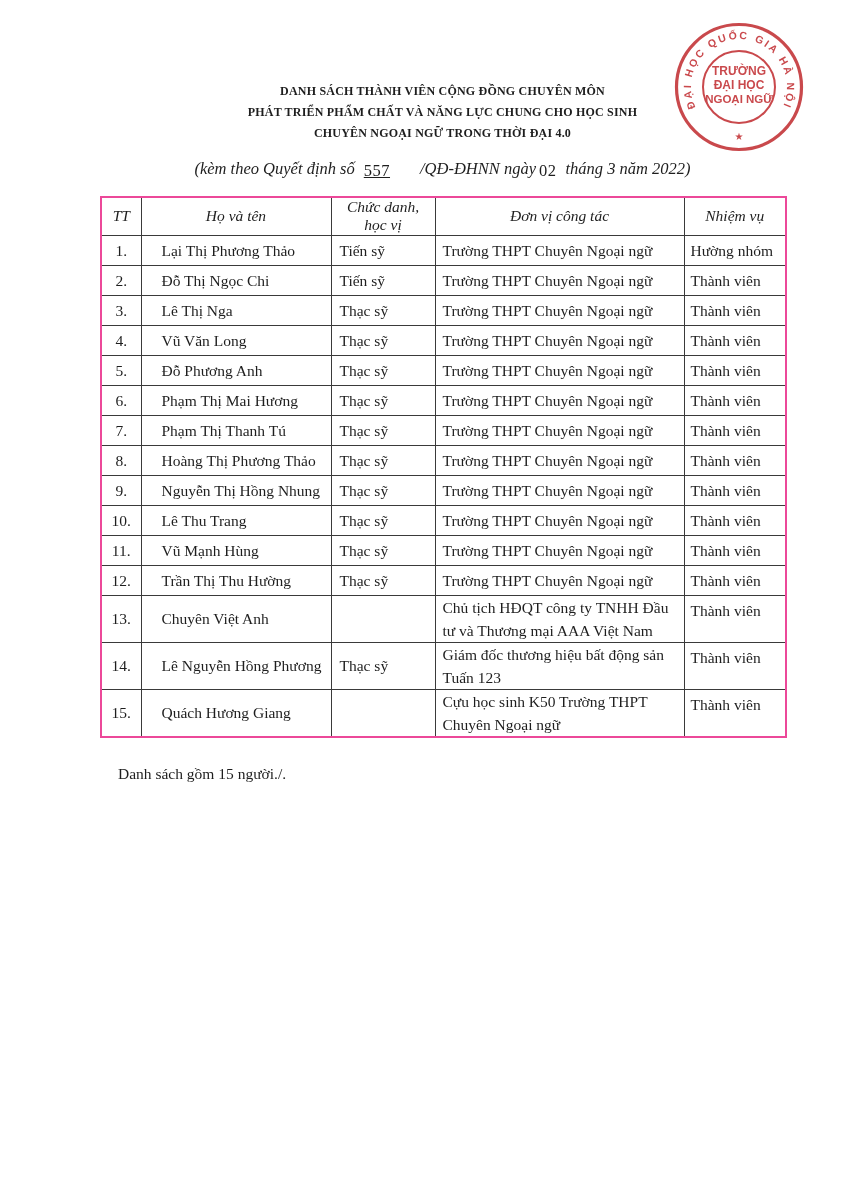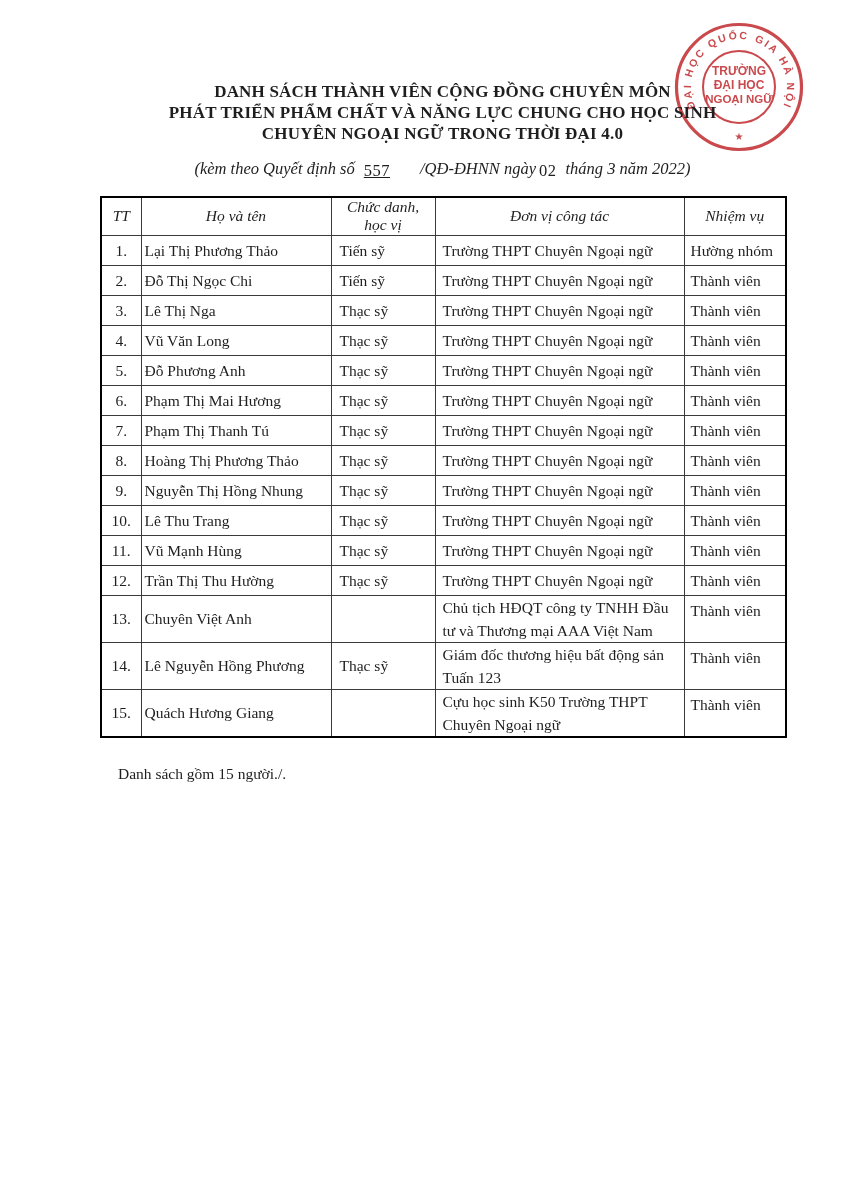--- a/index.html
+++ b/index.html
@@ -7,44 +7,44 @@
   .page {
     position:relative;
     width:843px; height:1192px;
     background:#ffffff;
     font-family:"Liberation Serif", serif;
     color:#1e1e1e;
     overflow:hidden;
   }
   .content { position:absolute; left:100px; top:81px; width:685px; }
 
-  .title { text-align:center; font-weight:bold; font-size:17px; line-height:21px; letter-spacing:.2px; }
+  .title { text-align:center; font-weight:bold; font-size:12px; line-height:21px; letter-spacing:.2px; }
 
   .subtitle {
     text-align:center; font-style:italic; font-size:16.5px;
     margin-top:15px; white-space:nowrap;
   }
   .fill-num { font-style:normal; position:relative; top:2px; letter-spacing:.5px; }
   .fill-num.num { margin:0 30px 0 9px;text-decoration:underline; }
   .fill-num.day { margin:0 9px 0 3px; }
 
   table.members {
     border-collapse:collapse; table-layout:fixed;
     width:685px; margin-top:17px;
-    border:2px solid #000000;
+    border:2px solid #ec4899;
   }
   th, td { border:1.5px solid #3a3a3a; overflow:hidden; }
   th {
     font-style:italic; font-weight:normal; font-size:15.5px;
     text-align:center; vertical-align:middle;
     height:38px; line-height:18px; white-space:pre-line;
   }
   td { font-size:15.5px; height:30px; vertical-align:middle; padding:0; line-height:19px; }
   .c-tt   { text-align:center; }
-  .c-name { padding-left:3px; }
+  .c-name { padding-left:20px; }
   .c-degree { padding-left:8px; }
   .c-unit { padding-left:7px; padding-right:4px; line-height:23px; }
   .c-role { padding-left:6px; }
   tr.tall td { height:47px; }
   tr.tall .c-unit { vertical-align:middle;margin-top:40px; }
   tr.tall .c-role { vertical-align:top; padding-top:5px; }
 
   .footer { margin-top:27px; margin-left:18px; font-size:15.5px; }
 
   .stamp {

